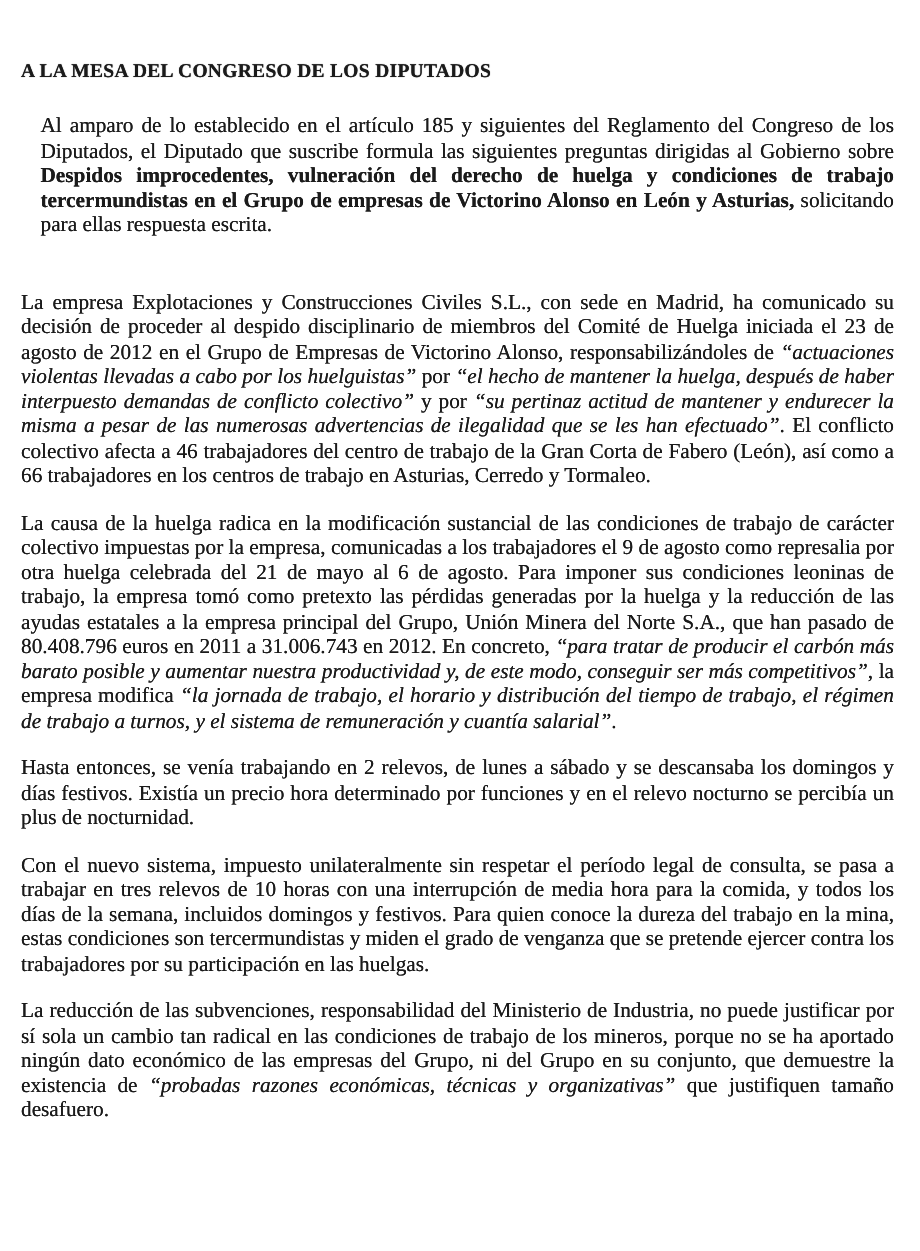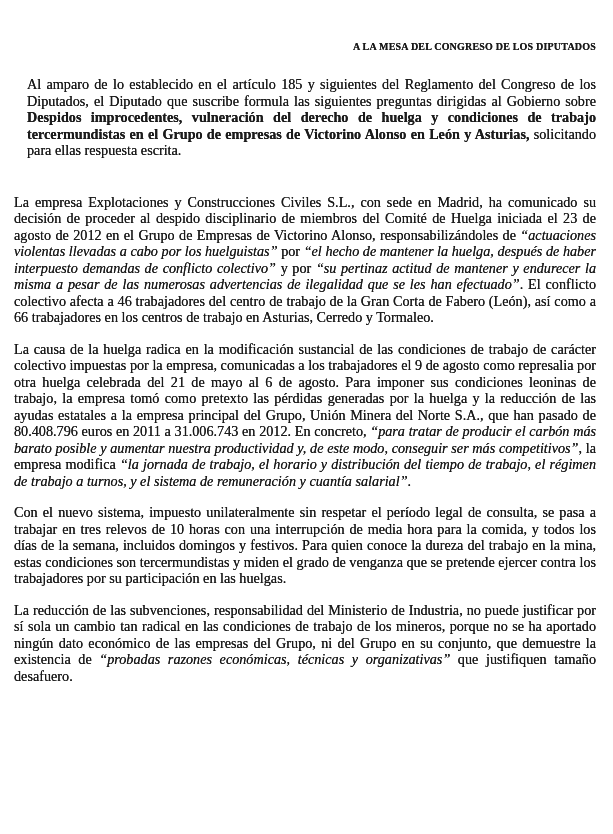--- a/index.html
+++ b/index.html
@@ -15,23 +15,23 @@
   .page{
     box-sizing:border-box;
     width:613px;height:834px;
     padding:38px 17px 0 14px;
     background:var(--paper);
     color:var(--ink);
     font-family:"Liberation Serif","DejaVu Serif",serif;
   }
   .doc-title{
     margin:0 0 20px 0;
-    font-size:10px;
+    font-size:13px;
     font-weight:bold;
-    text-align:right;
+    text-align:left;
     letter-spacing:0.2px;
     line-height:18px;
     text-shadow:0 0 0.5px currentColor;
   }
   .para{
     margin:0 0 15px 0;
     font-size:14.2px;
     line-height:16.5px;
     text-align:justify;
     text-shadow:0 0 0.35px currentColor;
@@ -46,18 +46,19 @@
 <main class="page">
 
   <h1 class="doc-title">A LA MESA DEL CONGRESO DE LOS DIPUTADOS</h1>
 
   <p class="para intro"><span>Al amparo de lo establecido en el artículo 185 y siguientes del Reglamento del Congreso de los Diputados, el Diputado que suscribe formula las siguientes preguntas dirigidas al Gobierno sobre </span><span class="b">Despidos improcedentes, vulneración del derecho de huelga y condiciones de trabajo tercermundistas en el Grupo de empresas de Victorino Alonso en León y Asturias,</span><span> solicitando para ellas respuesta escrita.</span></p>
 
   <p class="para"><span>La empresa Explotaciones y Construcciones Civiles S.L., con sede en Madrid, ha comunicado su decisión de proceder al despido disciplinario de miembros del Comité de Huelga iniciada el 23 de agosto de 2012 en el Grupo de Empresas de Victorino Alonso, responsabilizándoles de </span><span class="i">“actuaciones violentas llevadas a cabo por los huelguistas”</span><span> por </span><span class="i">“el hecho de mantener la huelga, después de haber interpuesto demandas de conflicto colectivo”</span><span> y por </span><span class="i">“su pertinaz actitud de mantener y endurecer la misma a pesar de las numerosas advertencias de ilegalidad que se les han efectuado”</span><span>. El conflicto colectivo afecta a 46 trabajadores del centro de trabajo de la Gran Corta de Fabero (León), así como a 66 trabajadores en los centros de trabajo en Asturias, Cerredo y Tormaleo.</span></p>
 
   <p class="para"><span>La causa de la huelga radica en la modificación sustancial de las condiciones de trabajo de carácter colectivo impuestas por la empresa, comunicadas a los trabajadores el 9 de agosto como represalia por otra huelga celebrada del 21 de mayo al 6 de agosto. Para imponer sus condiciones leoninas de trabajo, la empresa tomó como pretexto las pérdidas generadas por la huelga y la reducción de las ayudas estatales a la empresa principal del Grupo, Unión Minera del Norte S.A., que han pasado de 80.408.796 euros en 2011 a 31.006.743 en 2012. En concreto, </span><span class="i">“para tratar de producir el carbón más barato posible y aumentar nuestra productividad y, de este modo, conseguir ser más competitivos”</span><span>, la empresa modifica </span><span class="i">“la jornada de trabajo, el horario y distribución del tiempo de trabajo, el régimen de trabajo a turnos, y el sistema de remuneración y cuantía salarial”</span><span>.</span></p>
 
+  <p class="para"><span>Hasta entonces, se venía trabajando en 2 relevos, de lunes a sábado y se descansaba los domingos y días festivos. Existía un precio hora determinado por funciones y en el relevo nocturno se percibía un plus de nocturnidad.</span></p>
 
   <p class="para"><span>Con el nuevo sistema, impuesto unilateralmente sin respetar el período legal de consulta, se pasa a trabajar en tres relevos de 10 horas con una interrupción de media hora para la comida, y todos los días de la semana, incluidos domingos y festivos. Para quien conoce la dureza del trabajo en la mina, estas condiciones son tercermundistas y miden el grado de venganza que se pretende ejercer contra los trabajadores por su participación en las huelgas.</span></p>
 
   <p class="para"><span>La reducción de las subvenciones, responsabilidad del Ministerio de Industria, no puede justificar por sí sola un cambio tan radical en las condiciones de trabajo de los mineros, porque no se ha aportado ningún dato económico de las empresas del Grupo, ni del Grupo en su conjunto, que demuestre la existencia de </span><span class="i">“probadas razones económicas, técnicas y organizativas”</span><span> que justifiquen tamaño desafuero.</span></p>
 
 </main>
 
 </body></html>

